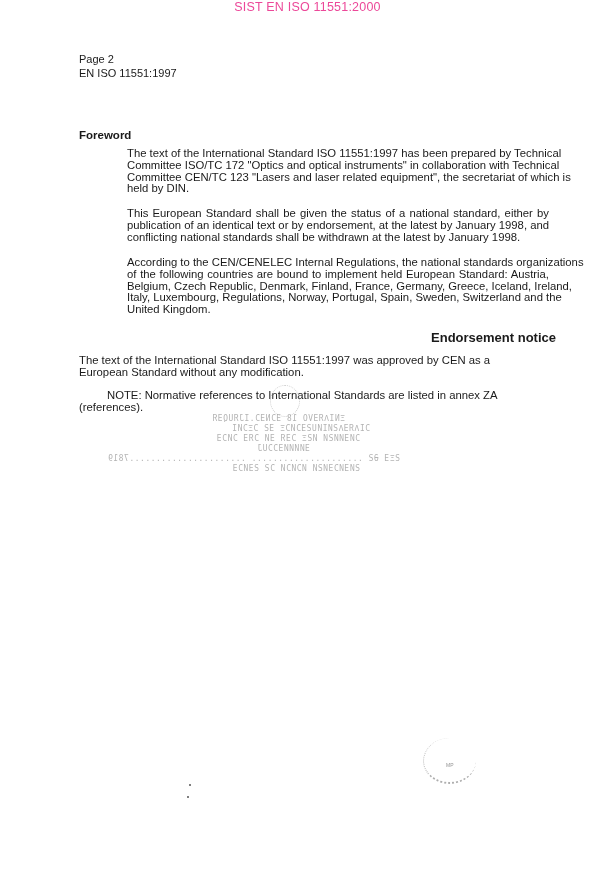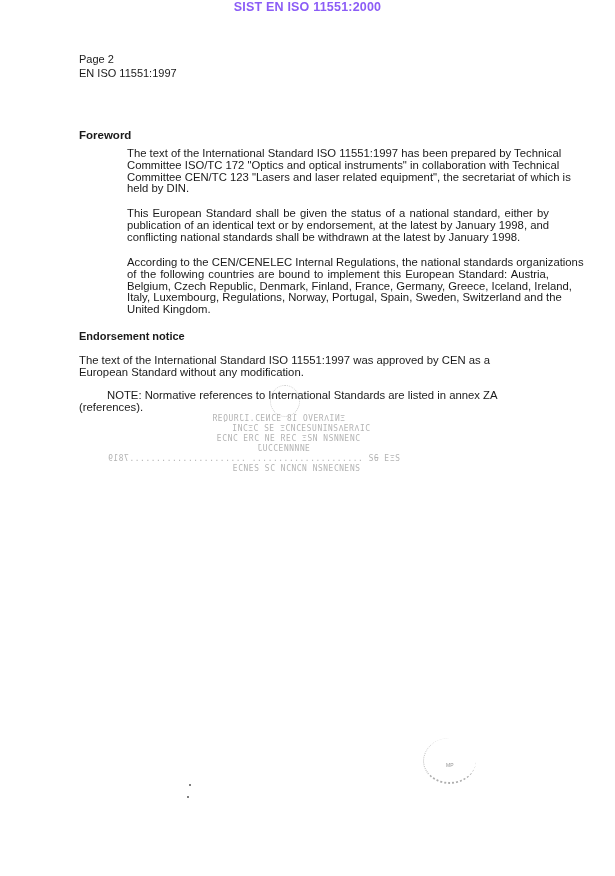--- a/index.html
+++ b/index.html
@@ -15,22 +15,22 @@
       font-family: "Liberation Sans", "DejaVu Sans", sans-serif;
       color: #1a1a1a;
     }
     .watermark {
       position: absolute;
       top: 0px;
       left: 0;
       width: 615px;
       text-align: center;
       font-size: 12.5px;
-      font-weight: bold;
-      color: #8b5cf6;
+      font-weight: normal;
+      color: #ec4899;
       letter-spacing: 0.2px;
     }
     .page-header {
       position: absolute;
       left: 79px;
       top: 52px;
       font-size: 11px;
       line-height: 14px;
     }
     .section-title {
@@ -53,24 +53,24 @@
       text-align: justify;
       text-align-last: justify;
       white-space: nowrap;
       margin-left: 48px;
     }
     .para .ln.last {
       text-align-last: left;
     }
     .centered-title {
       position: absolute;
-      left: 79px;
+      left: 86px;
       width: 470px;
-      text-align: left;
-      font-size: 11px;
+      text-align: right;
+      font-size: 13px;
       font-weight: bold;
     }
     .free-para {
       position: absolute;
       left: 79px;
       font-size: 11.3px;
       line-height: 11.8px;
       white-space: nowrap;
     }
     .bleed {
@@ -150,21 +150,21 @@
 </div>
 
 <div class="para" style="top:208px;">
   <span class="ln">This European Standard shall be given the status of a national standard, either by</span>
   <span class="ln">publication of an identical text or by endorsement, at the latest by January 1998, and</span>
   <span class="ln last">conflicting national standards shall be withdrawn at the latest by January 1998.</span>
 </div>
 
 <div class="para" style="top:257px;">
   <span class="ln">According to the CEN/CENELEC Internal Regulations, the national standards organizations</span>
-  <span class="ln">of  the following countries are bound to implement this European Standard: Austria,</span>
+  <span class="ln">of  the following countries are bound to implement held European Standard: Austria,</span>
   <span class="ln">Belgium, Czech Republic, Denmark, Finland, France, Germany, Greece, Iceland, Ireland,</span>
   <span class="ln">Italy, Luxembourg, Regulations, Norway, Portugal, Spain, Sweden, Switzerland and the</span>
   <span class="ln last">United Kingdom.</span>
 </div>
 
 <div class="centered-title" style="top:330px;">Endorsement notice</div>
 
 <div class="free-para" style="top:355px;">
   <span style="display:block;">The text of the International Standard ISO 11551:1997 was approved by CEN as a</span>
   <span style="display:block;">European Standard without any modification.</span>

